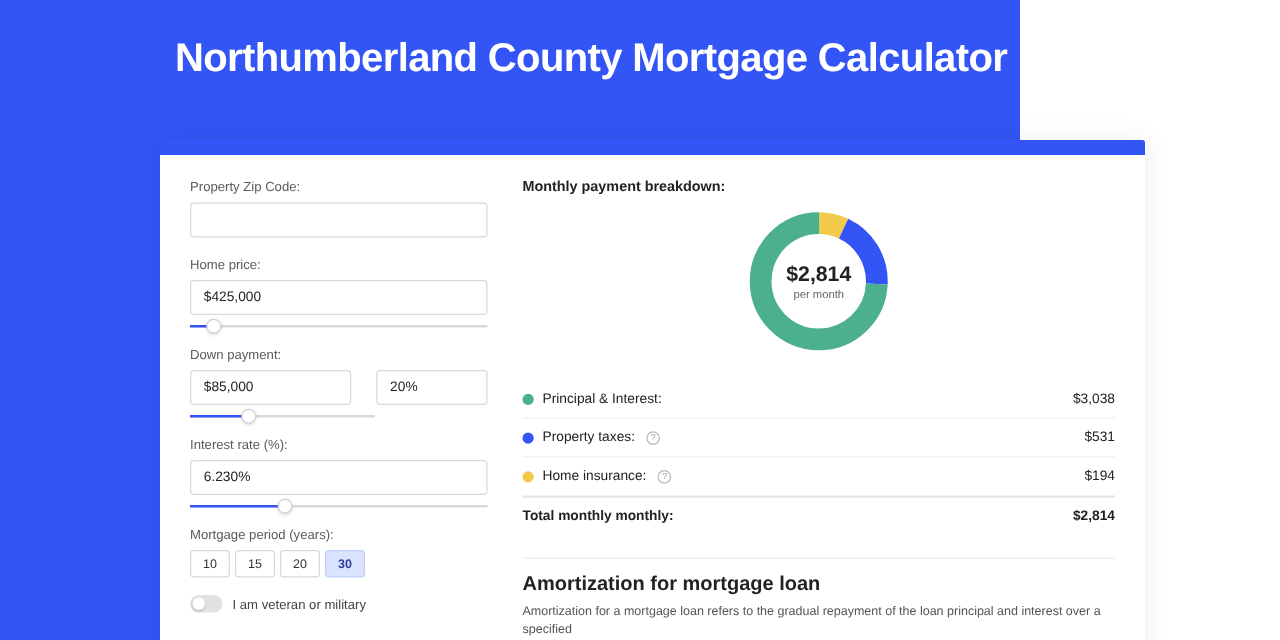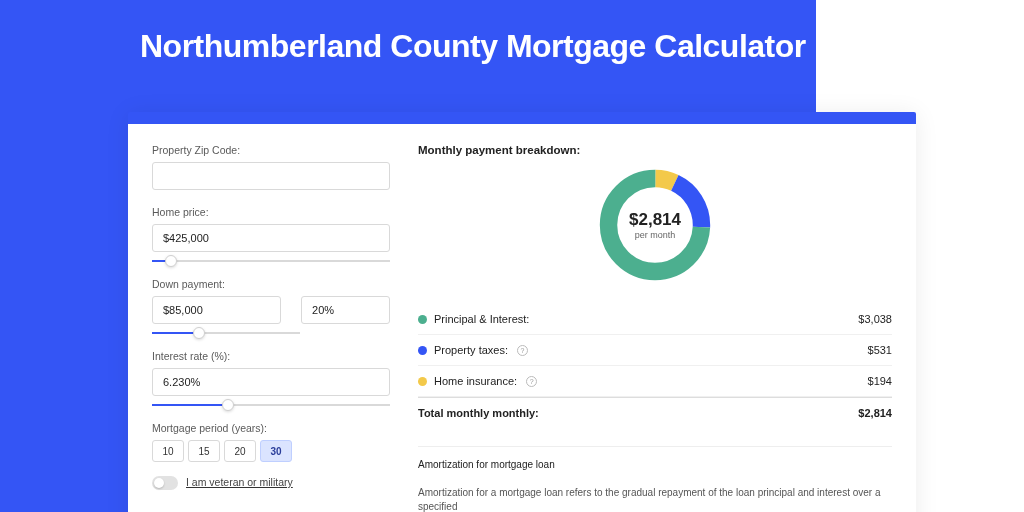--- a/index.html
+++ b/index.html
@@ -88,23 +88,22 @@
     display: flex; align-items: center; justify-content: center;
     cursor: pointer;
   }
   .period-btn.active {
     background: #dbe4ff;
     border-color: #bfcfff;
     color: #2a3d9a;
     font-weight: 600;
   }
   .toggle-row {
-    display: flex; align-items: flex-start; gap: 8px;
+    display: flex; align-items: flex-end; gap: 8px;
     margin-top: 14px;
-    text-decoration: underline;
   }
   .toggle {
     width: 26px; height: 14px;
     background: #e2e2e2;
     border-radius: 8px;
     position: relative;
   }
   .toggle::after {
     content: "";
     position: absolute;
@@ -150,21 +149,21 @@
   .help {
     width: 11px; height: 11px; border: 1px solid #bbb; border-radius: 50%;
     display: inline-flex; align-items: center; justify-content: center;
     font-size: 7px; color: #999; margin-left: 2px;
   }
   .amort-block {
     margin-top: 18px;
     border-top: 1px solid #eee;
     padding-top: 12px;
   }
-  .amort-title { font-weight: 400; font-size: 10px; margin-bottom: 16px; }
+  .amort-title { font-weight: 700; font-size: 16px; margin-bottom: 6px; }
   .amort-text { font-size: 10px; color: #555; line-height: 1.4; }
 </style>
 </head>
 <body>
 
 <div class="page-bg">
 
   <h1 class="page-title">Northumberland County Mortgage Calculator</h1>
 
   <div class="calc-card">

